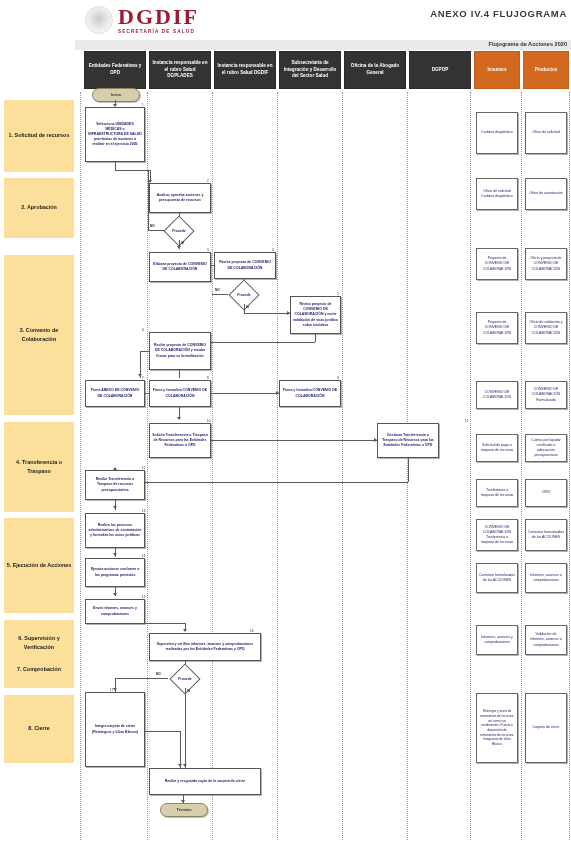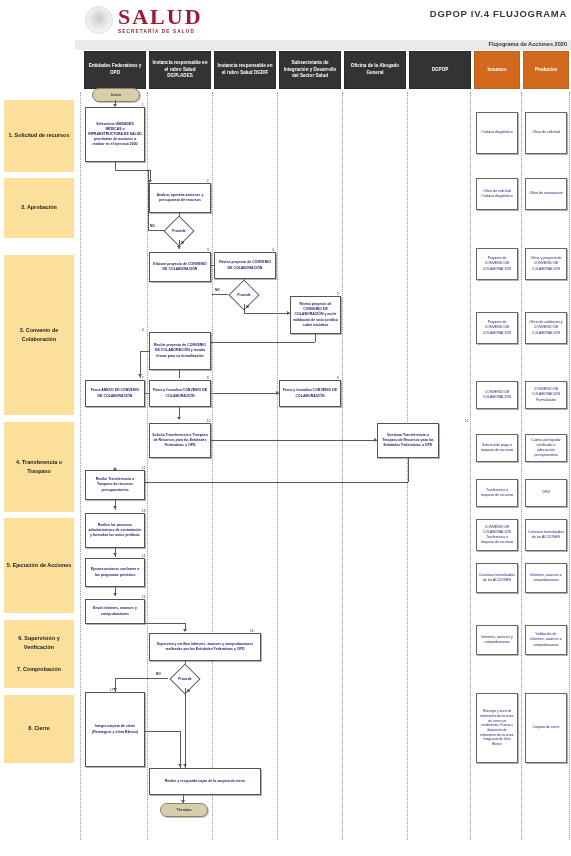--- a/index.html
+++ b/index.html
@@ -77,26 +77,26 @@
 </style>
 </head>
 <body>
 
 <div id="page">
 
   <div class="hdr">
     <div class="logo-wrap">
       <div class="eagle"></div>
       <div class="salud-txt">
-        <div class="salud-main">SALUD</div>
+        <div class="salud-main">DGDIF</div>
         <div class="salud-sub">SECRETARÍA DE SALUD</div>
       </div>
     </div>
     <div class="hdr-right">
-      <div class="hdr-r1">DGPOP IV.4 FLUJOGRAMA</div>
+      <div class="hdr-r1">ANEXO IV.4 FLUJOGRAMA</div>
     </div>
   </div>
   <div class="sub-bar">
     <span>Flujograma de Acciones 2020</span>
   </div>
 
   <div class="colhdr" style="left:84px;top:51px;width:62px;height:38px;">
       <span>Entidades Federativas y OPD</span>
     </div>
   <div class="colhdr" style="left:149px;top:51px;width:62px;height:38px;">

